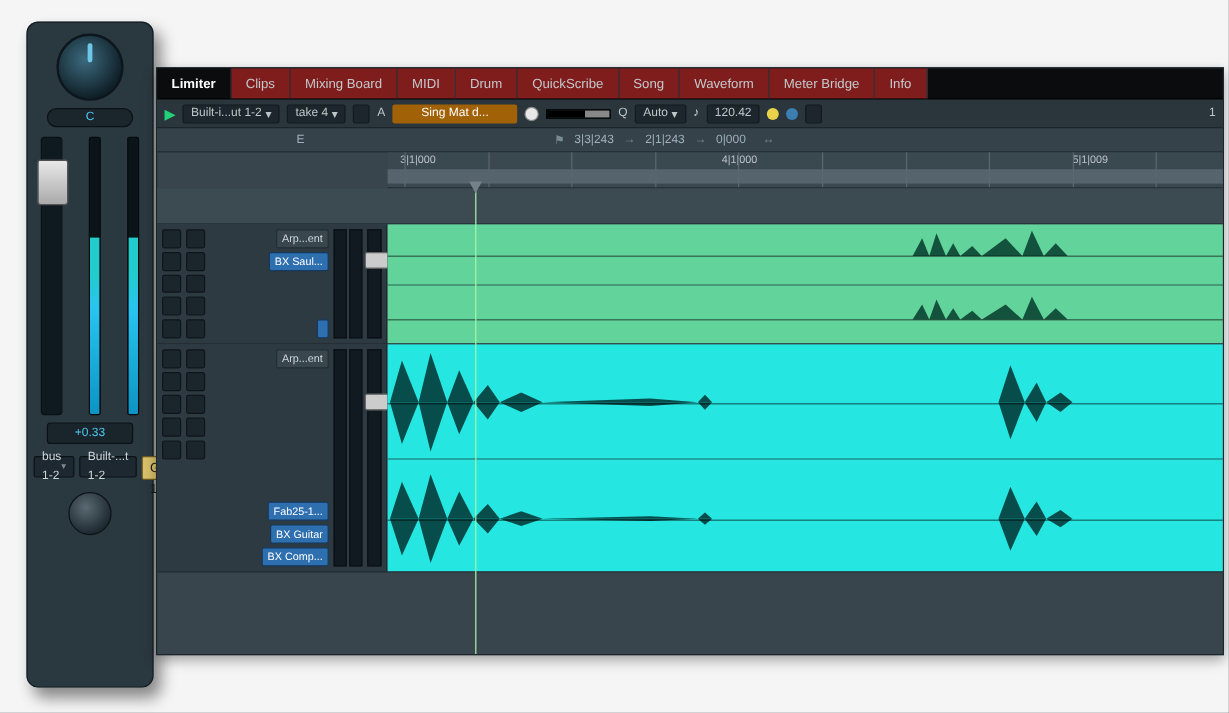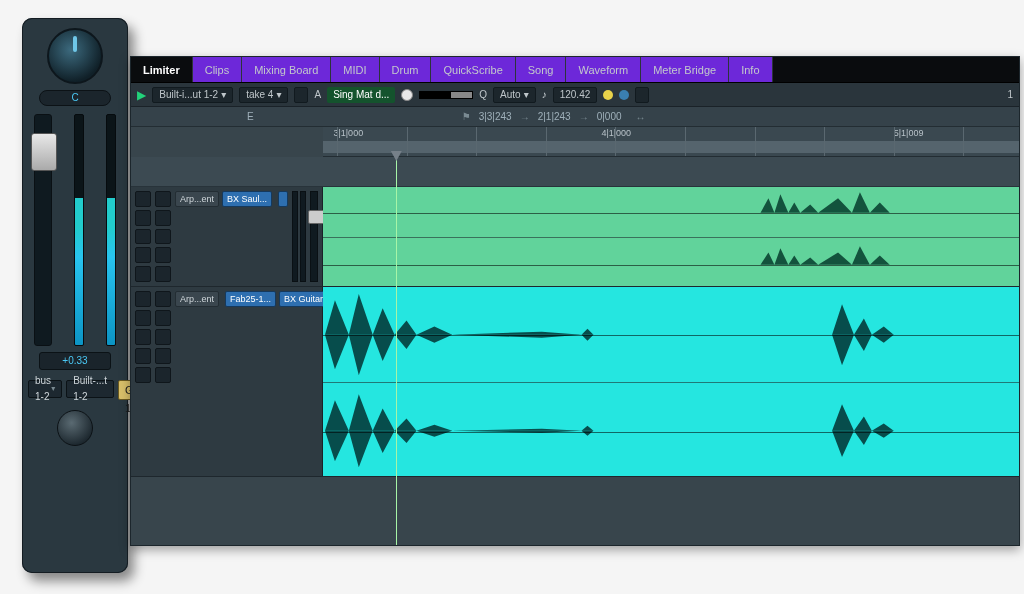--- a/index.html
+++ b/index.html
@@ -108,39 +108,39 @@
   }
   .tabbar{
     height:26px; background:#0a0c0e;
     display:flex; align-items:stretch;
     border-bottom:1px solid #000;
   }
   .tab{
     padding:0 12px; color:#c3c8cc; font-size:11px;
     display:flex; align-items:center;
     border-right:1px solid #2c343a;
-    background:#6d28d9;
+    background:#7f1d1d;
   }
   .tab.active{ background:#0a0c0e; color:#fff; font-weight:600;}
   .toolbar{
     height:24px; background:#2a353c;
     display:flex; align-items:center; gap:6px;
     padding:0 6px;
     border-bottom:1px solid #1a2228;
     font-size:10px; color:#bfc6ca;
     overflow:hidden;
   }
   .tb-btn{
     height:16px; padding:0 6px;
     background:#1c262c; border:1px solid #111a1f;
     border-radius:2px; display:flex; align-items:center; gap:3px;
     white-space:nowrap;
   }
   .tb-sel{
-    background:#14532d; color:#fff; padding:0 6px; height:16px;
+    background:#a16207; color:#fff; padding:0 24px; height:16px;
     border-radius:2px; display:flex; align-items:center;text-align:center;
   }
   .tb-play{ color:#22d27a; font-size:12px; }
   .tb-dot{ width:12px; height:12px; border-radius:50%; background:#e8e8e8; border:1px solid #888;}
   .tb-slider{ width:54px; height:8px; background:linear-gradient(to right,#000 60%,#888 60%); border:1px solid #000;}
   .tb-note{ color:#cfd6da; }
   .secondbar{
     height:20px; background:#35424a;
     display:flex; align-items:center; padding-left:116px;
     font-size:10px; color:#9fb0ba; gap:8px;
@@ -182,21 +182,21 @@
     border-bottom:1px solid #1e272d;
   }
   .track.big{ height:190px; }
   .track-head{
     width:192px; background:#2e3a41;
     display:flex; padding:4px; gap:4px;
     border-right:1px solid #1a2228;
   }
   .btn-col{ display:flex; flex-direction:column; gap:3px; }
   .sq{ width:16px; height:16px; background:#1b252c; border:1px solid #0f161b; border-radius:2px;}
-  .insert-col{ display:flex; flex-direction:row; gap:3px; flex:1; }
+  .insert-col{ display:flex; flex-direction:column; gap:3px; flex:1;align-items:flex-end; }
   .insert{
     height:16px; background:#2e6fb0; color:#fff;
     font-size:9px; line-height:14px; padding:0 4px;
     border:1px solid #15395d; border-radius:2px;
     overflow:hidden; white-space:nowrap;
   }
   .insert.gray{ background:#3a464e; color:#cfd6da; border-color:#232d33;}
   .mini-meters{ width:24px; display:flex; gap:2px; }
   .mini-meters .bar{ flex:1; background:#101a20; border:1px solid #0a1014;}
   .mini-fader{ width:12px; background:#101a20; border:1px solid #0a1014; position:relative;}

